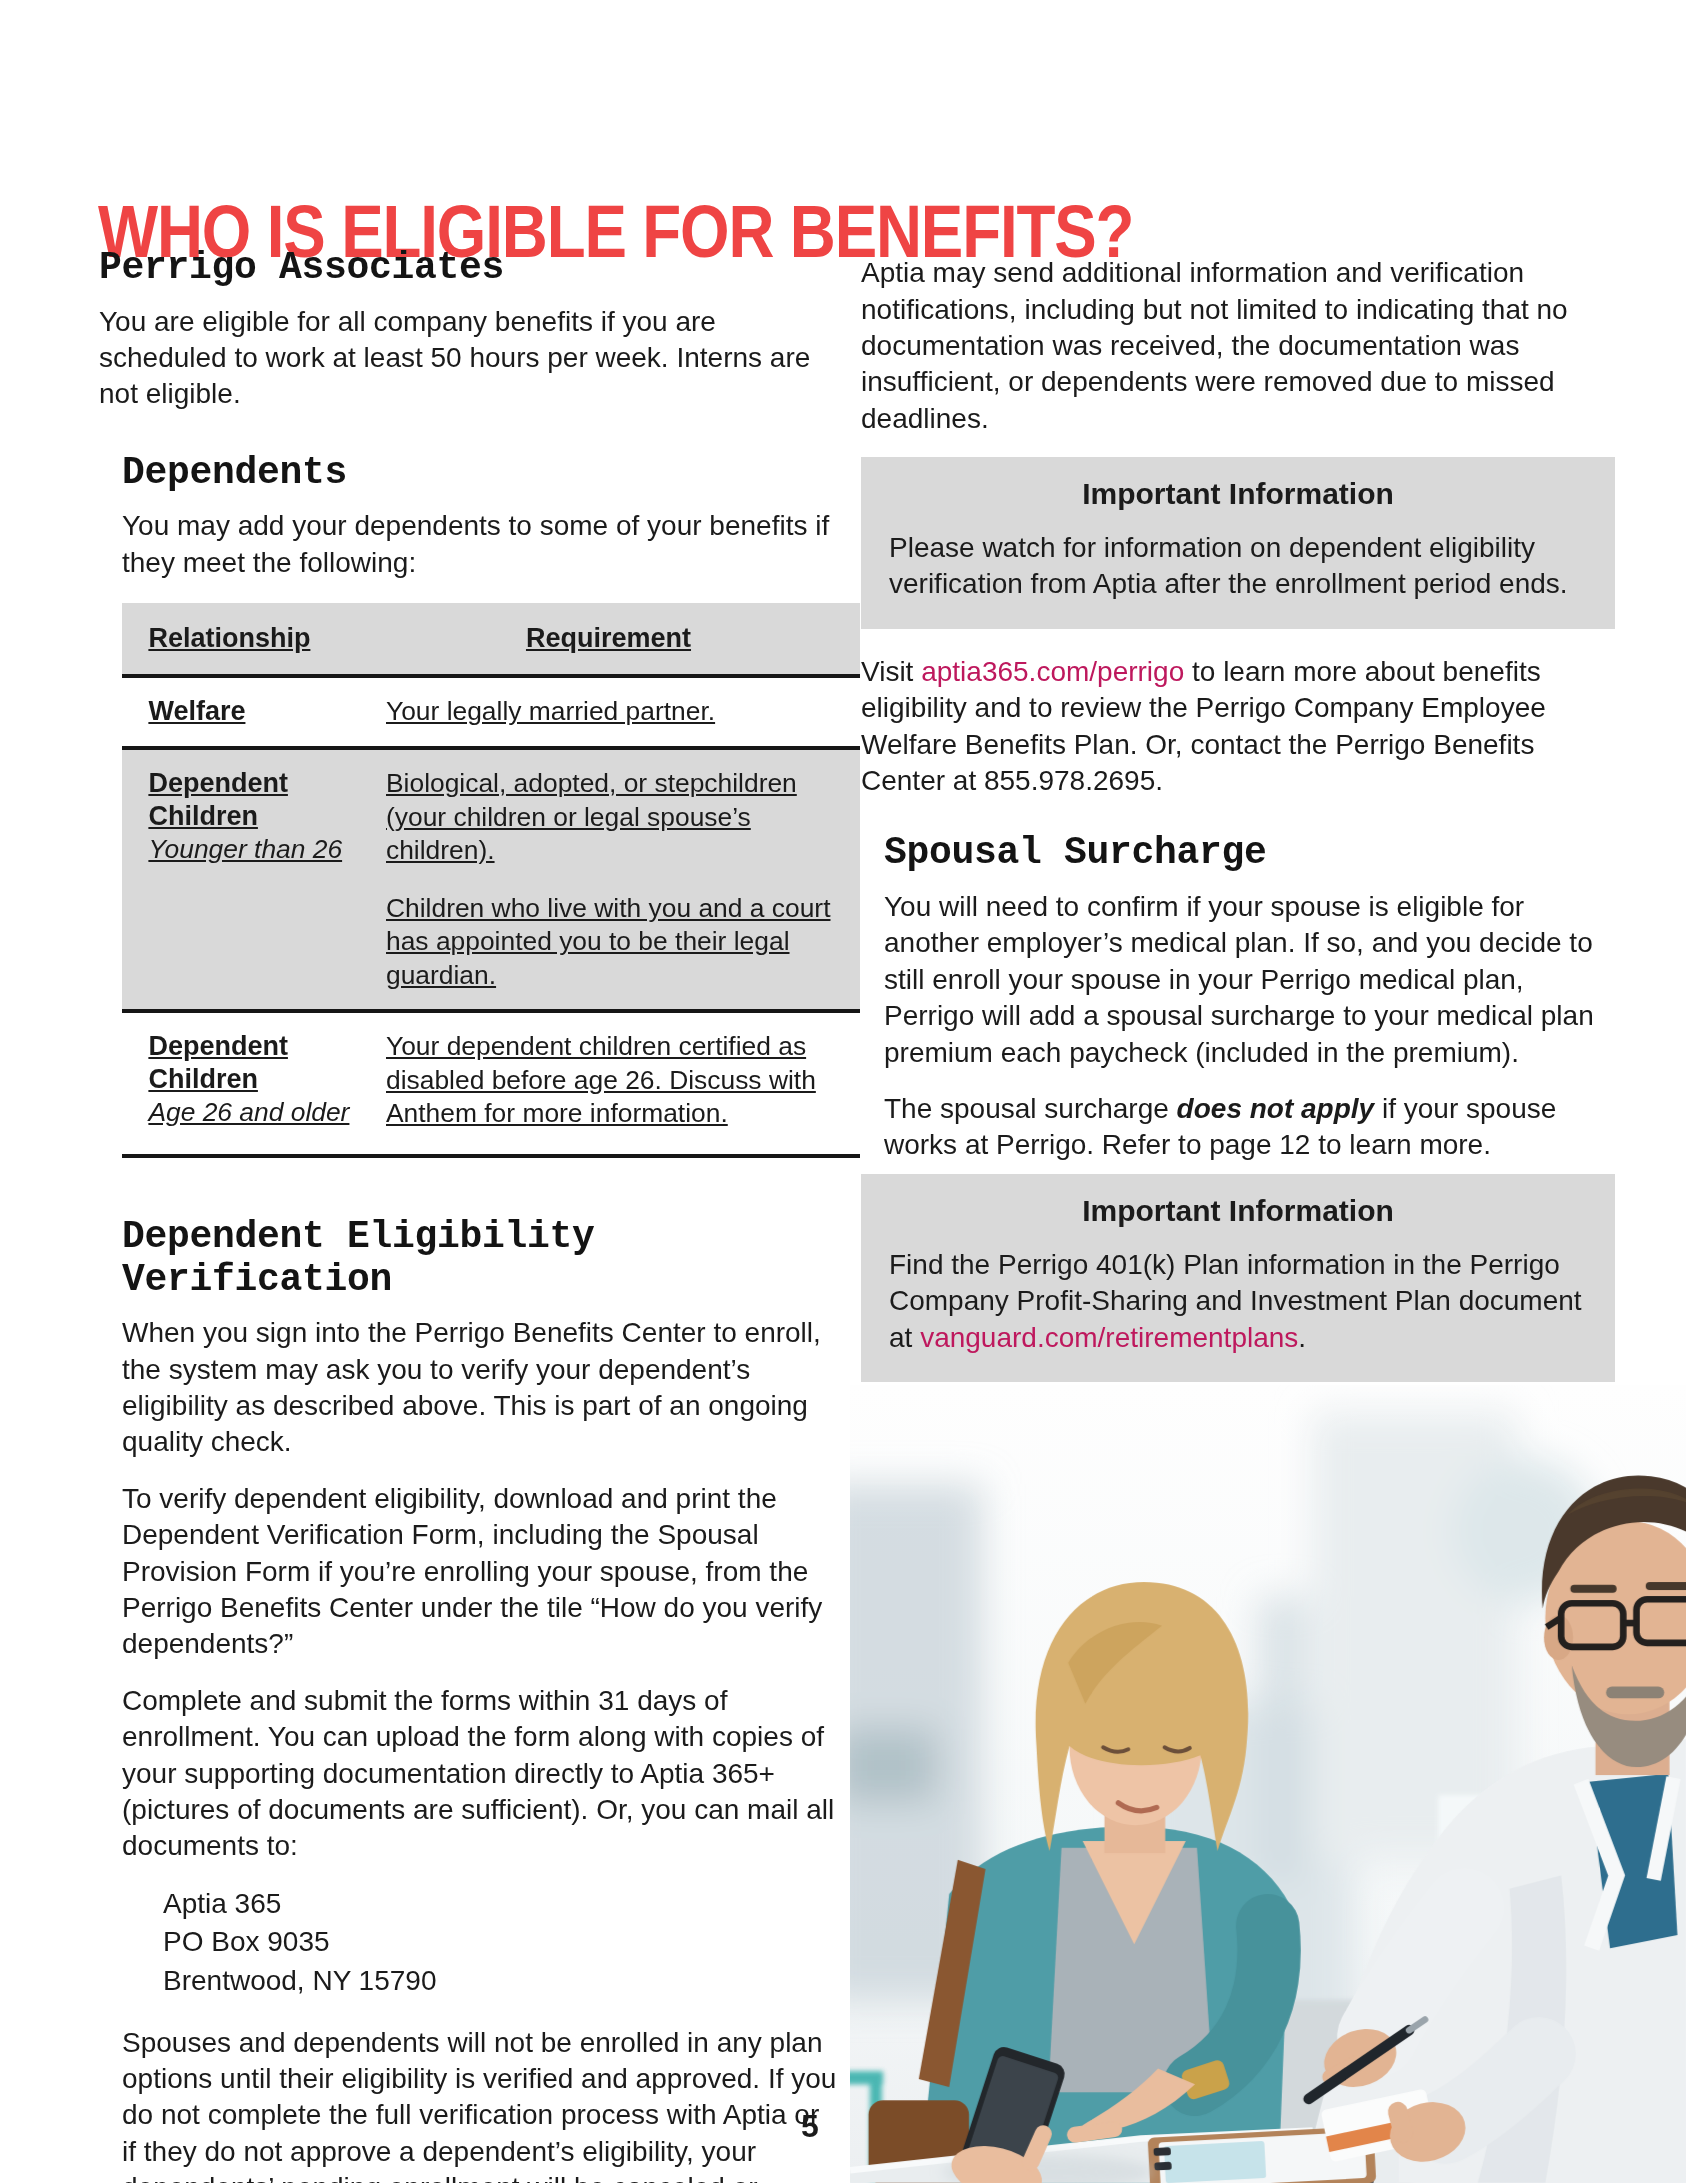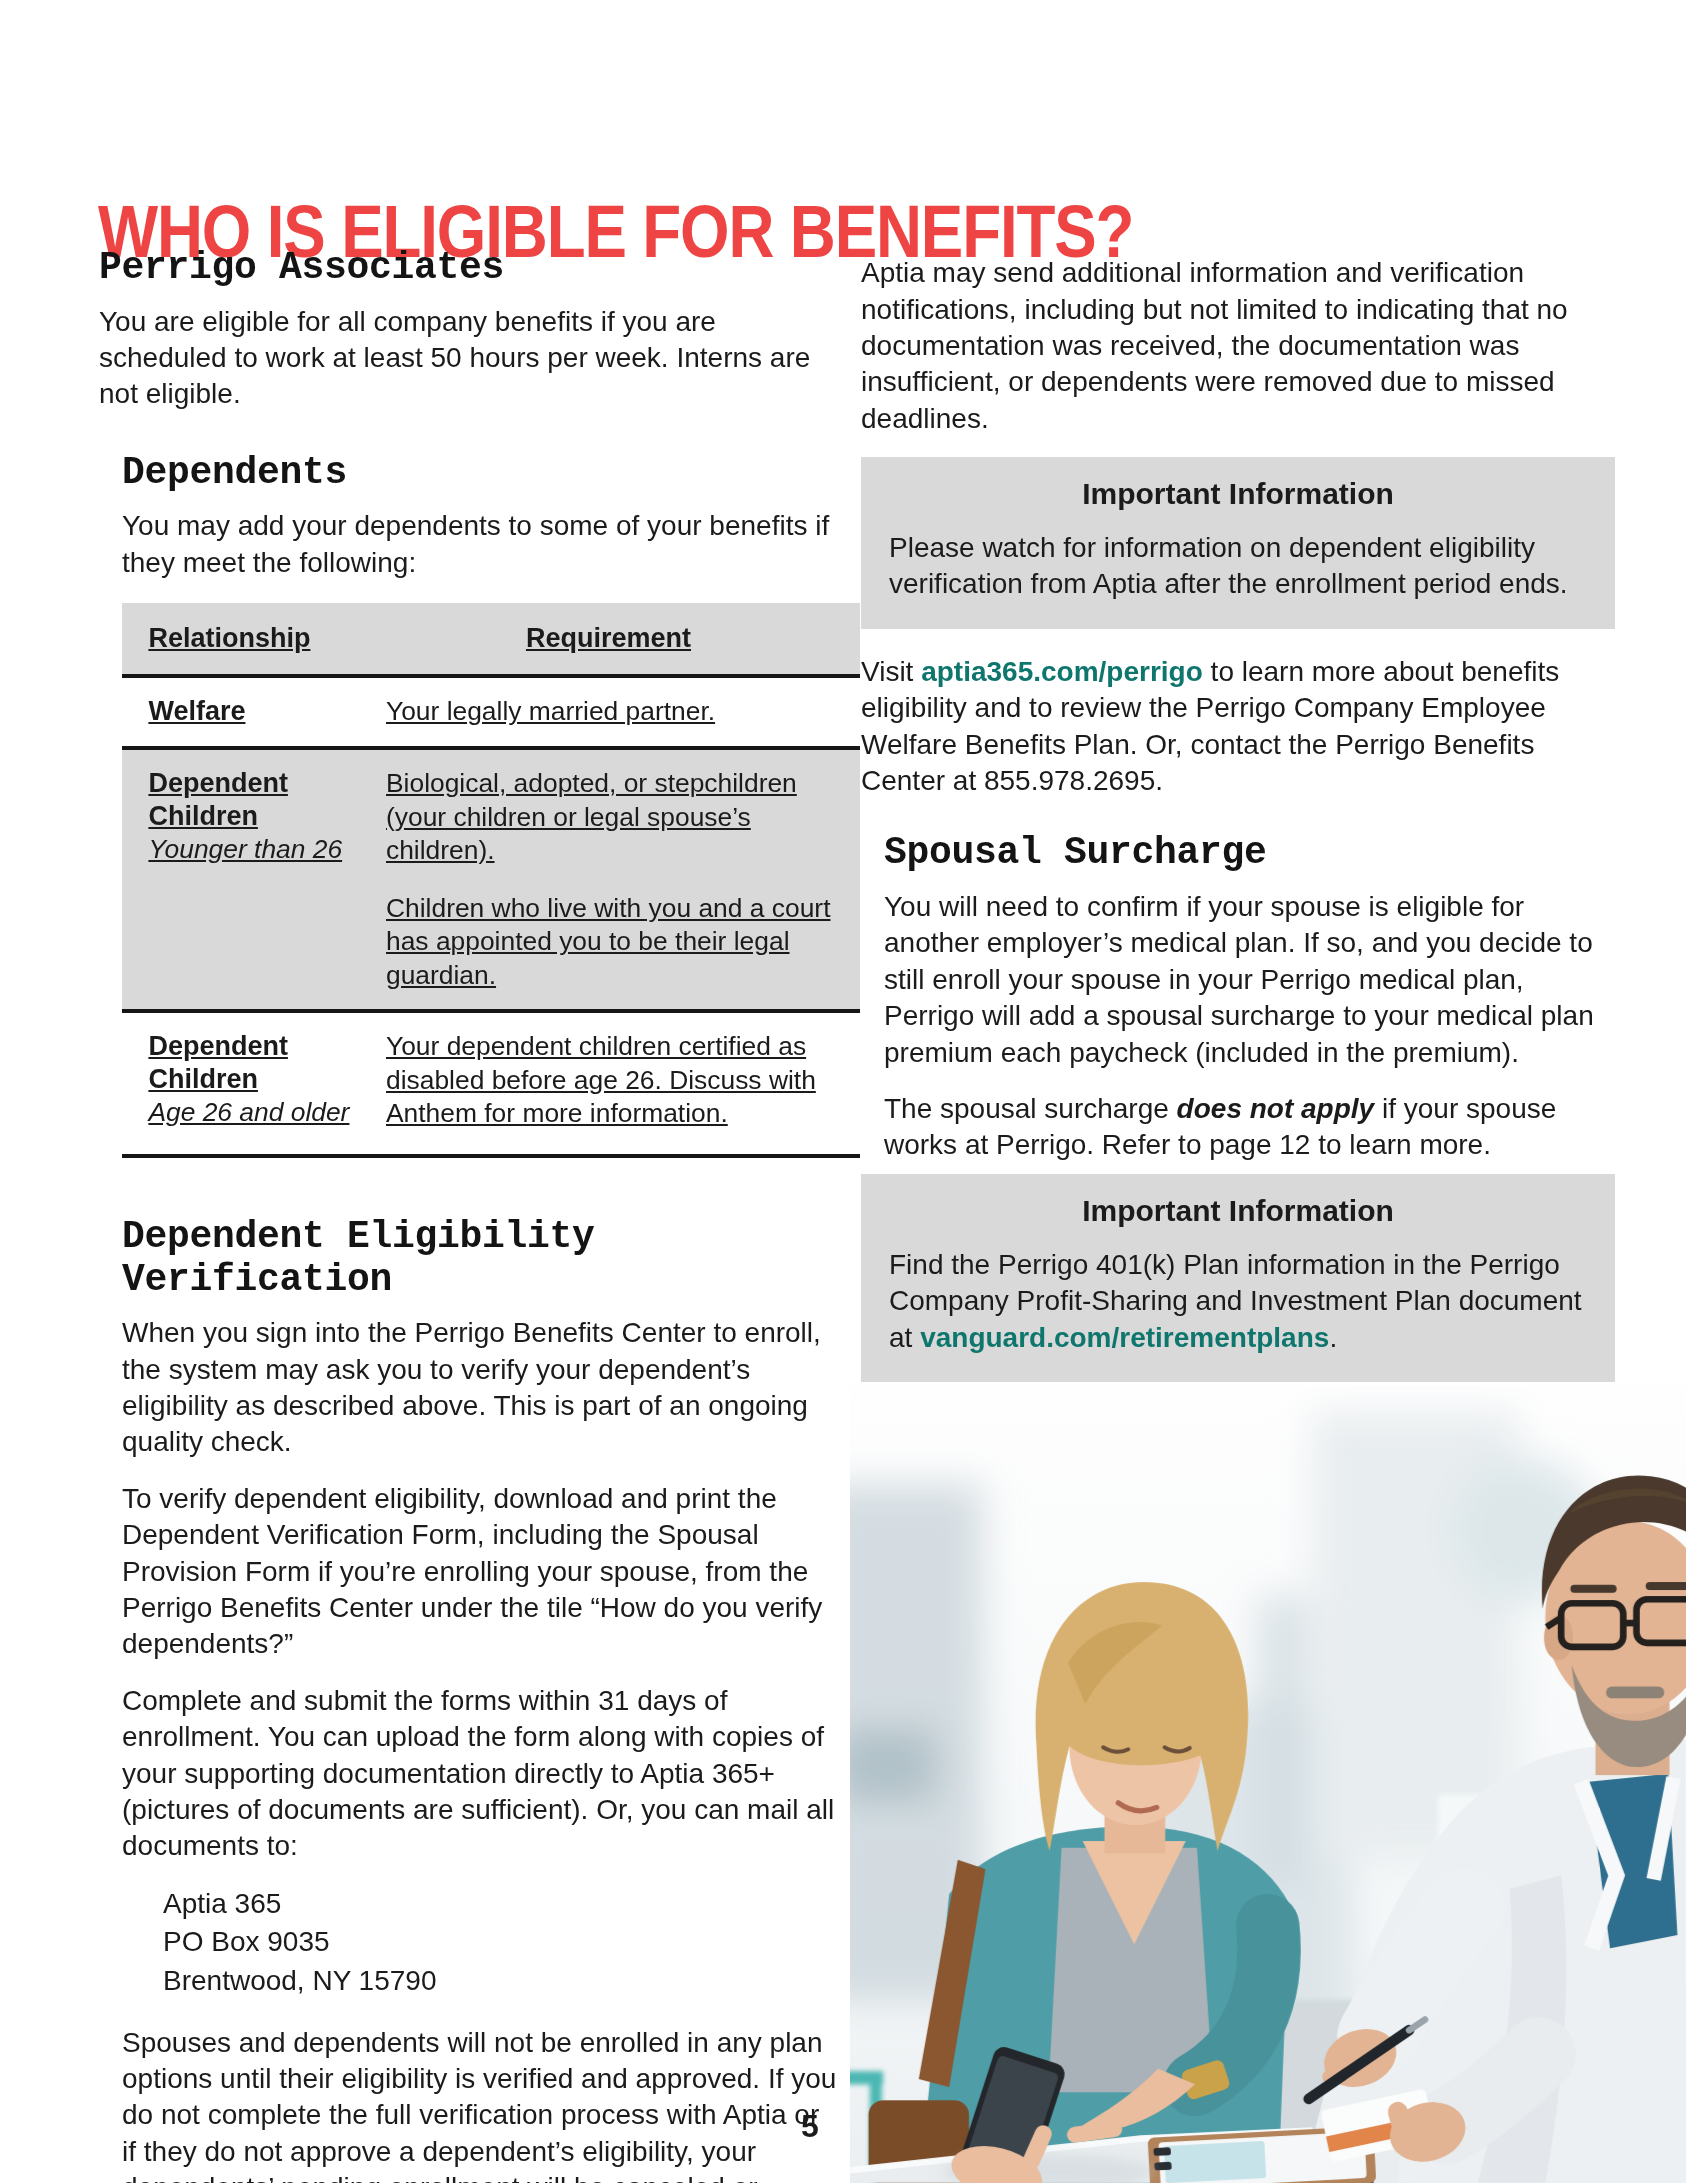--- a/index.html
+++ b/index.html
@@ -46,21 +46,21 @@
   .rel { font-size: 27px; font-weight: 700; line-height: 1.22; }
   .rel .sub { display: block; font-weight: 400; font-style: italic; font-size: 26.4px; }
   .req p { font-size: 26.4px; line-height: 1.27; margin: 0 0 24px 0; }
   .req p:last-child { margin-bottom: 0; }
 
   
   .info-box { background: #d9d9d9; padding: 20px 28px 26.4px 28px; margin: 5.3px 0 25px 0; }
   .info-box h3 { font-size: 30px; font-weight: 700; text-align: center; margin: 0 0 18.5px 0; }
   .info-box p { font-size: 28px; line-height: 1.3; margin: 0; }
 
-  .lnk { color: #0f766e; font-weight: 700; text-decoration: none; cursor: pointer; }
+  .lnk { color: #be185d; font-weight: 400; text-decoration: none; cursor: pointer; }
   .emph { font-weight: 700; font-style: italic; }
 
   .address { margin: 2.6px 0 24px 41px; font-size: 28px; line-height: 1.38; }
 
   .page-num {
     position: absolute; left: 780px; top: 2108px; width: 60px;
     text-align: center; font-size: 32px; font-weight: 700;
   }
 
   .photo {

